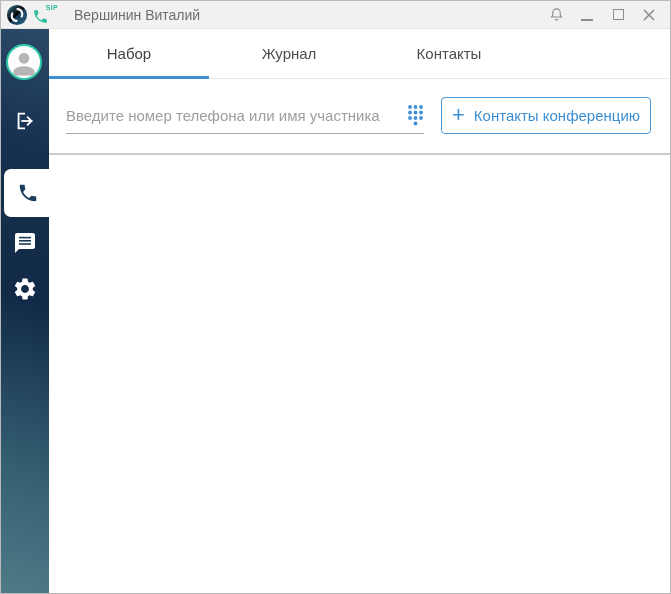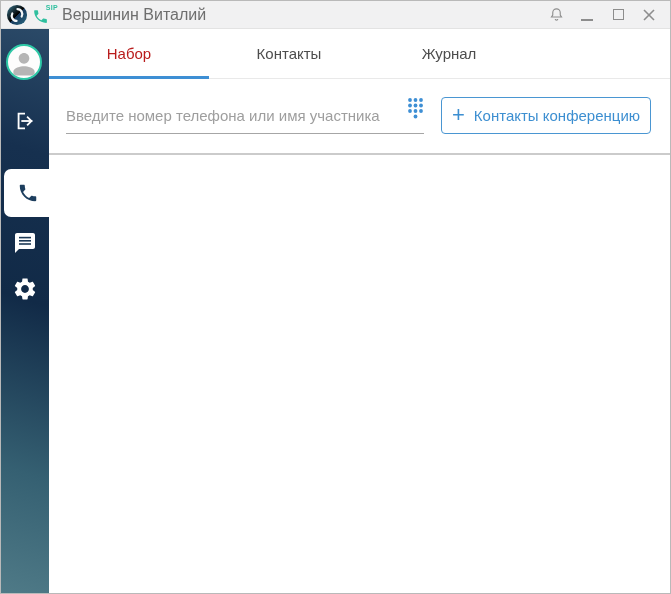--- a/index.html
+++ b/index.html
@@ -16,21 +16,21 @@
     background:#f1f1f2; display:flex; align-items:center;
     border-bottom:1px solid #e3e3e3;
   }
   .app-logo { width:22px; height:22px; margin-left:5px; flex:none; }
   .sip-ico { position:relative; width:26px; height:22px; margin-left:4px; flex:none; }
   .sip-ico svg { position:absolute; left:0; bottom:1px; }
   .sip-label {
     position:absolute; right:0; top:0; font-size:7px; font-weight:bold;
     color:#2fbf9f; letter-spacing:.3px;
   }
-  .win-title { margin-left:4px; font-size:16px; color:#6e6e6e; }
+  .win-title { margin-left:16px; font-size:14px; color:#6e6e6e; }
   .win-controls { margin-left:auto; display:flex; align-items:center; gap:9px; margin-right:10px; }
   .wc-btn {
     width:22px; height:22px; display:flex; align-items:center; justify-content:center;
     color:#8d8d8d; cursor:default;
   }
   .min-glyph { width:12px; height:2px; background:#8d8d8d; margin-top:10px; }
   .max-glyph { width:11px; height:11px; border:1.5px solid #8d8d8d; }
 
   
   .sidebar {
@@ -55,29 +55,29 @@
   .rail-btn.chat { top:194px; }
   .rail-btn.gear { top:240px; }
 
   
   .main { position:absolute; left:48px; top:28px; right:0; bottom:0; background:#fff; }
   .tabbar { display:flex; height:50px; border-bottom:1px solid #e9e9e9; }
   .tab {
     width:160px; display:flex; align-items:center; justify-content:center;
     font-size:15px; color:#4d4d4d; cursor:pointer; position:relative;
   }
-  .tab.active { color:#b91c1c; }
+  .tab.active { color:#404040; }
   .tab.active::after {
     content:""; position:absolute; left:0; right:0; bottom:-1px; height:3px; background:#3e8fd4;
   }
 
   .toolbar { position:relative; height:74px; }
   .search-field {
     position:absolute; left:17px; top:18px; width:358px; height:37px;
-    border-bottom:1px solid #a6a6a6; display:flex; gap:4px;
+    border-bottom:1px solid #a6a6a6; display:flex; align-items:center; gap:4px;
   }
   .search-field input {
     flex:1; border:0; outline:none; font-size:15px; color:#333;
     font-family:"Liberation Sans", sans-serif; background:transparent;
   }
   .search-field input::placeholder { color:#9e9e9e; }
   .dialpad { flex:none; width:17px; height:22px; cursor:pointer; }
 
   .conf-btn {
     position:absolute; right:19px; top:18px; width:210px; height:37px;
@@ -174,22 +174,22 @@
     <div class="rail-btn gear">
       <svg width="26" height="26" viewBox="0 0 24 24">
           <path fill="#ffffff" d="M19.14 12.94c.04-.3.06-.61.06-.94 0-.32-.02-.64-.07-.94l2.03-1.58c.18-.14.23-.41.12-.61l-1.92-3.32c-.12-.22-.37-.29-.59-.22l-2.39.96c-.5-.38-1.03-.7-1.62-.94l-.36-2.54c-.04-.24-.24-.41-.48-.41h-3.84c-.24 0-.43.17-.47.41l-.36 2.54c-.59.24-1.13.57-1.62.94l-2.39-.96c-.22-.08-.47 0-.59.22L2.74 8.87c-.12.21-.08.47.12.61l2.03 1.58c-.05.3-.09.63-.09.94s.02.64.07.94l-2.03 1.58c-.18.14-.23.41-.12.61l1.92 3.32c.12.22.37.29.59.22l2.39-.96c.5.38 1.03.7 1.62.94l.36 2.54c.05.24.24.41.48.41h3.84c.24 0 .44-.17.47-.41l.36-2.54c.59-.24 1.13-.56 1.62-.94l2.39.96c.22.08.47 0 .59-.22l1.92-3.32c.12-.22.07-.47-.12-.61l-2.01-1.58zM12 15.6c-1.98 0-3.6-1.62-3.6-3.6s1.62-3.6 3.6-3.6 3.6 1.62 3.6 3.6-1.62 3.6-3.6 3.6z"></path>
         </svg>
     </div>
   </div>
 
   <div class="main">
     <div class="tabbar">
       <div class="tab active">Набор</div>
+      <div class="tab">Журнал</div>
       <div class="tab">Контакты</div>
-      <div class="tab">Журнал</div>
     </div>
 
     <div class="toolbar">
       <div class="search-field">
         <input type="text" placeholder="Введите номер телефона или имя участника" style="">
         <svg class="dialpad" viewBox="0 0 17 22">
           <g fill="#3e8fd4">
             <circle cx="3" cy="3" r="1.9"></circle>
               <circle cx="8.5" cy="3" r="1.9"></circle>
               <circle cx="14" cy="3" r="1.9"></circle>

